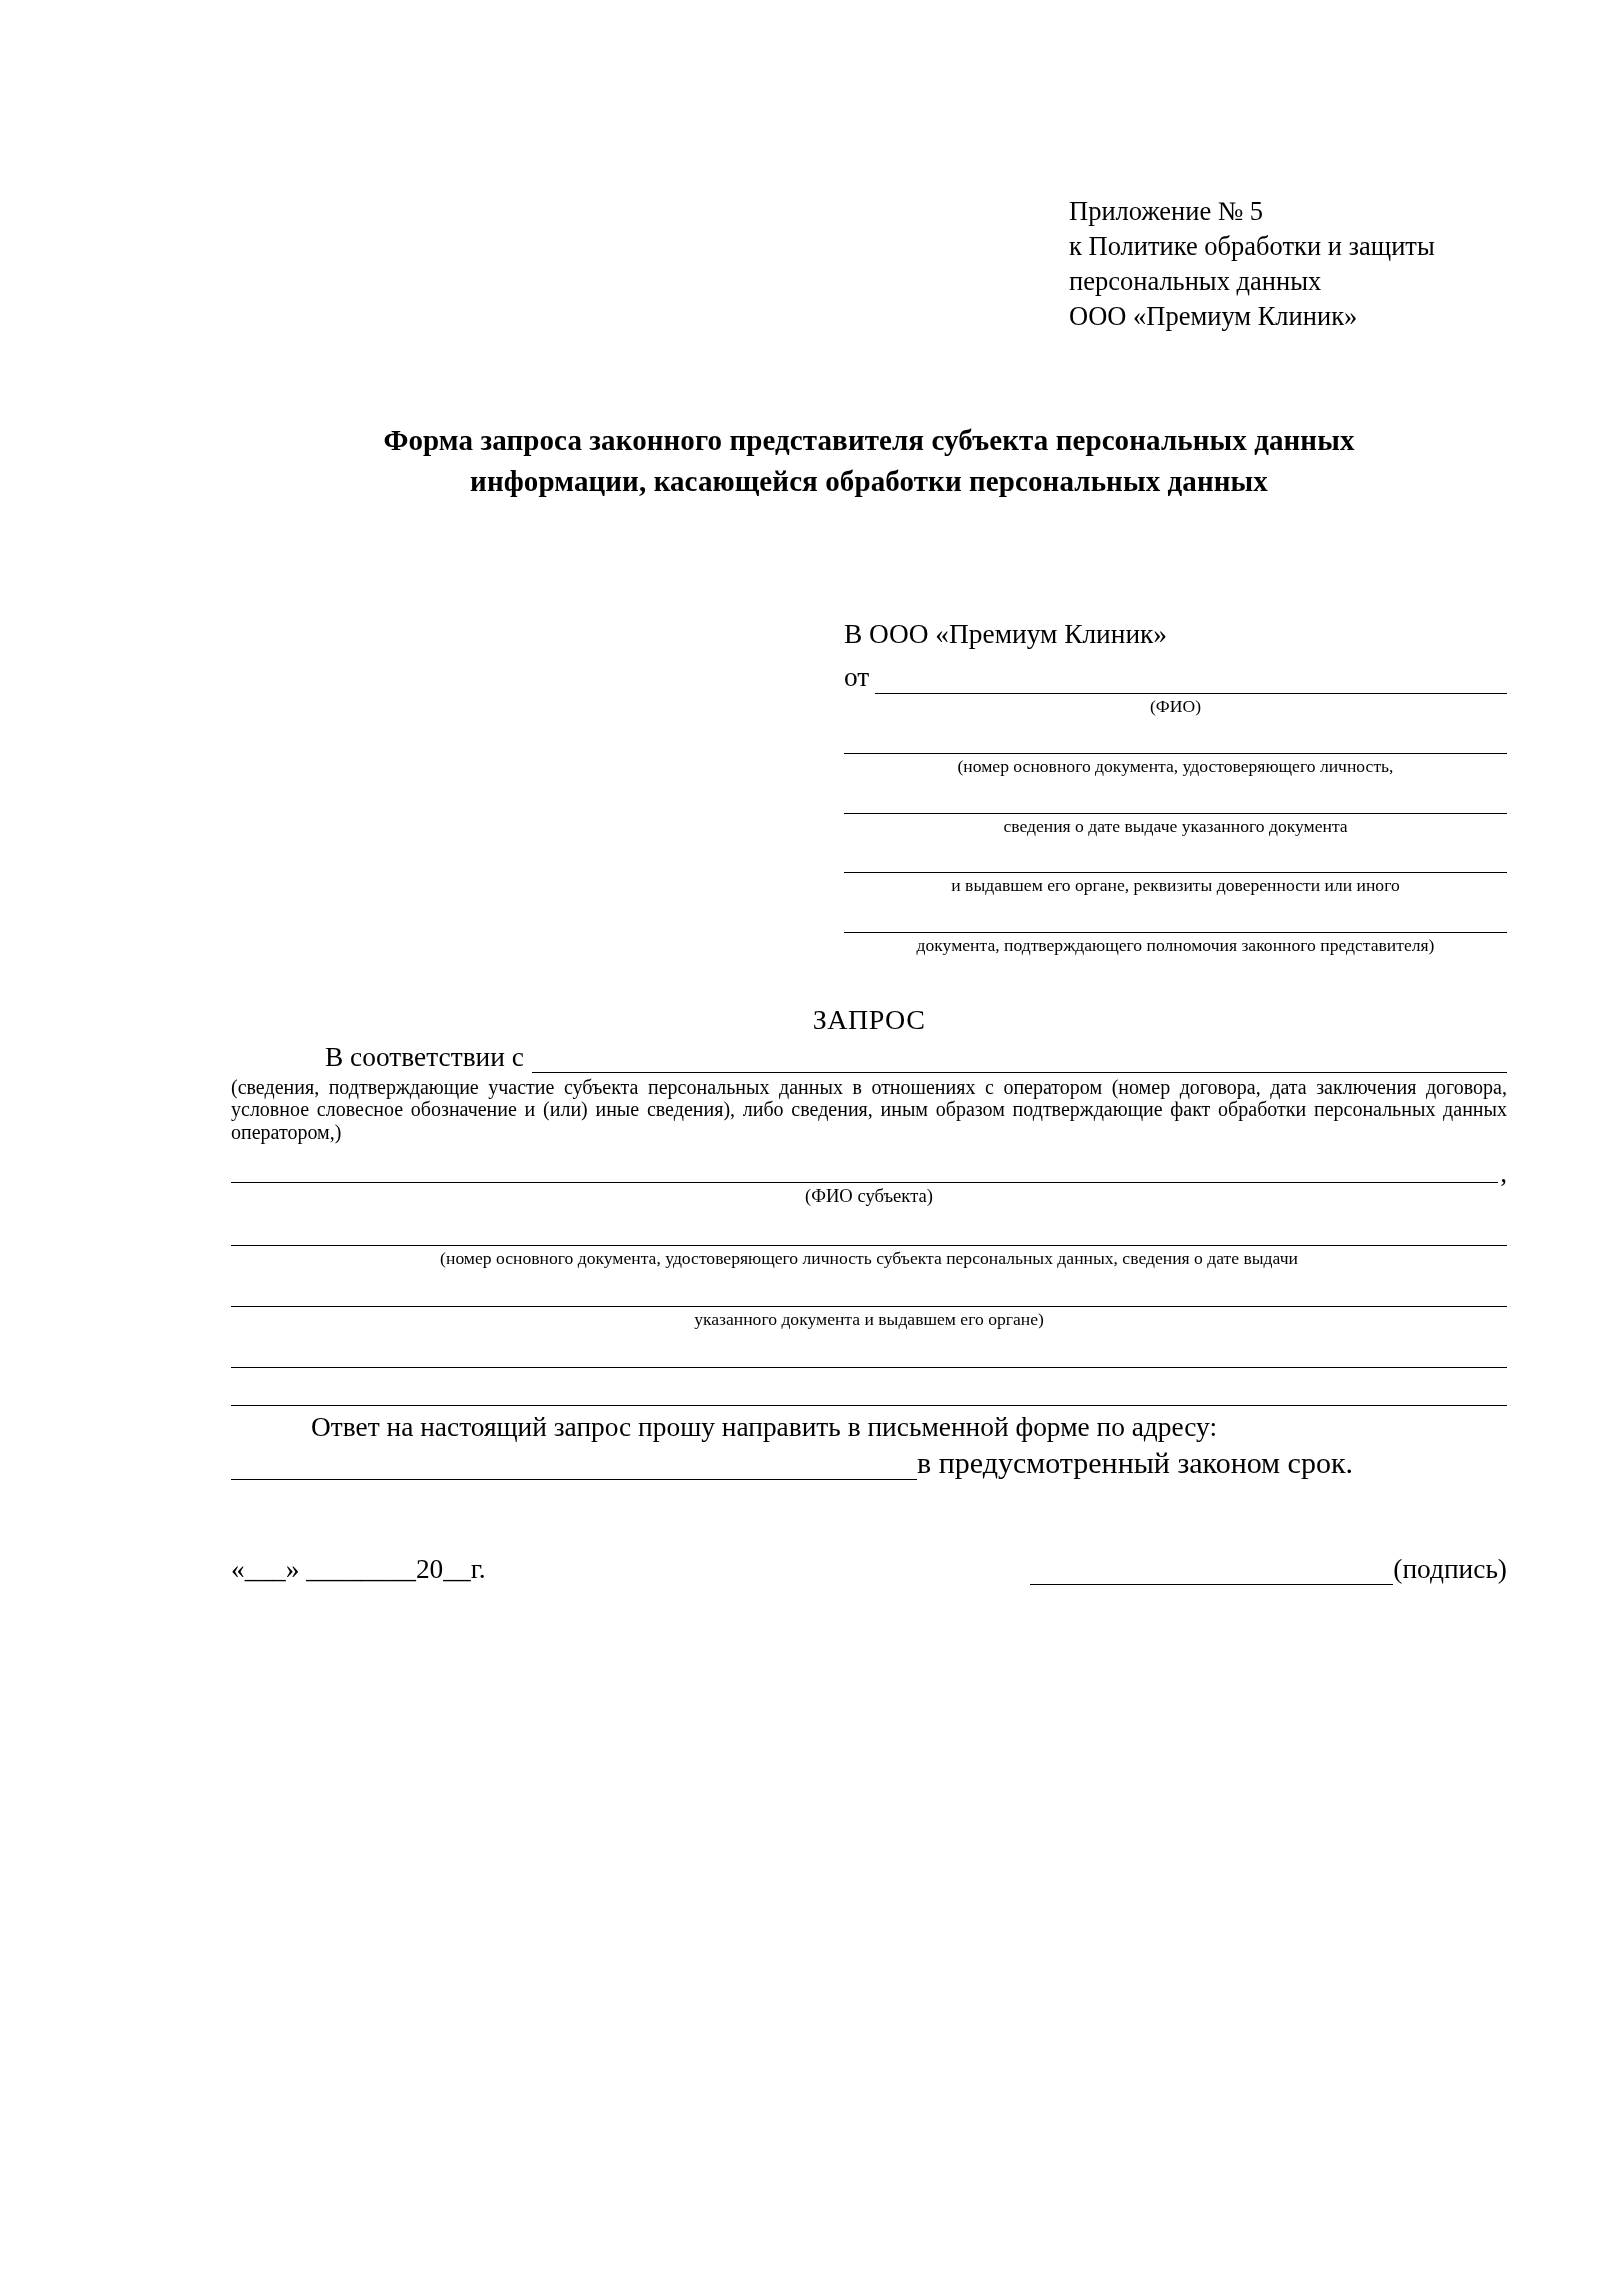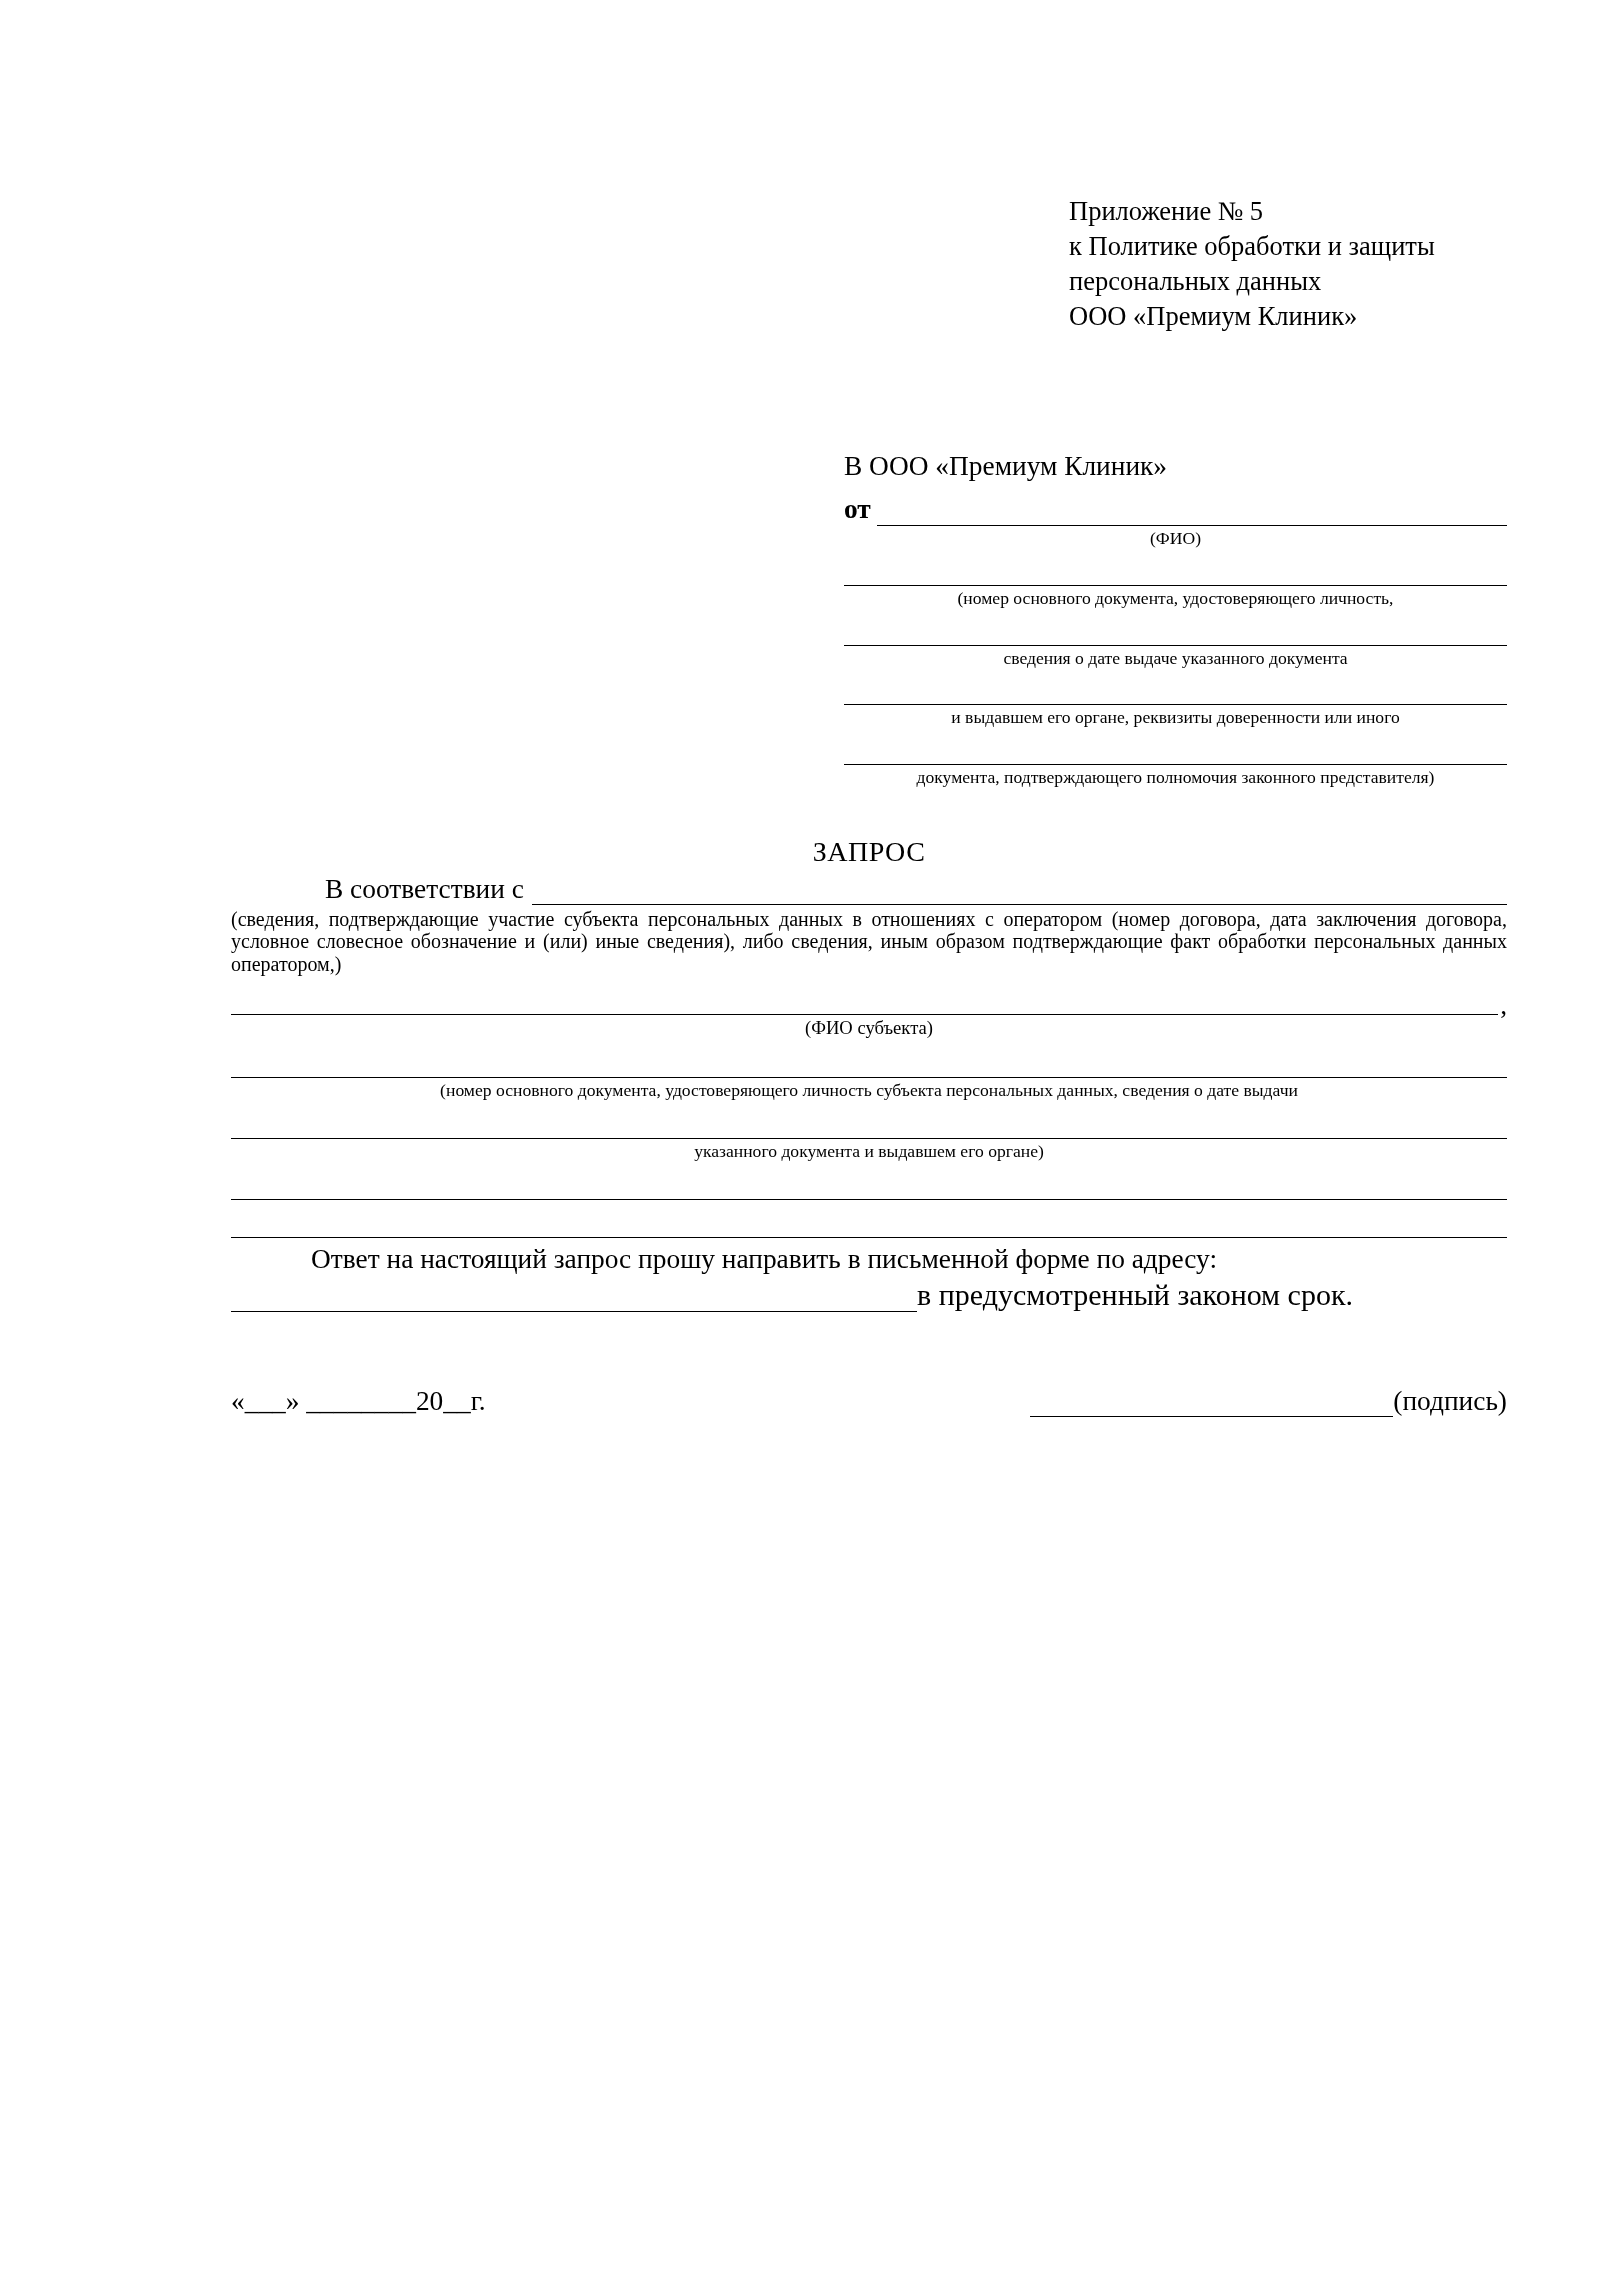--- a/index.html
+++ b/index.html
@@ -54,21 +54,21 @@
     margin-left: 613px;
     font-size: 27.4px;
     line-height: 33px;
   }
   .addressee .org { white-space: nowrap; }
   .row-ot {
     margin-top: 9.8px;
     display: flex;
     align-items: flex-end;
   }
-  .row-ot .lbl { font-size: 27.4px; padding-right: 5.9px; font-weight: bold; }
+  .row-ot .lbl { font-size: 27.4px; padding-right: 5.9px; }
   .fill-line {
     flex: 1;
     border-bottom: 1.6px solid #000;
     height: 25.5px;
   }
   .caption {
     font-size: 17.6px;
     text-align: center;
     line-height: 21.6px;
     margin-top: 2px;
@@ -188,20 +188,24 @@
 <div class="page">
   <div class="content">
 
     <div class="header-block">
       <div>Приложение № 5</div>
       <div>к Политике обработки и защиты</div>
       <div>персональных данных</div>
       <div>ООО «Премиум Клиник»</div>
     </div>
 
+    <div class="doc-title">
+      <div>Форма запроса законного представителя субъекта персональных данных</div>
+      <div>информации, касающейся обработки персональных данных</div>
+    </div>
 
     <div class="addressee">
       <div class="org">В ООО «Премиум Клиник»</div>
 
       <div class="row-ot">
         <span class="lbl">от</span>
         <span class="fill-line"></span>
       </div>
       <div class="caption">(ФИО)</div>
 

